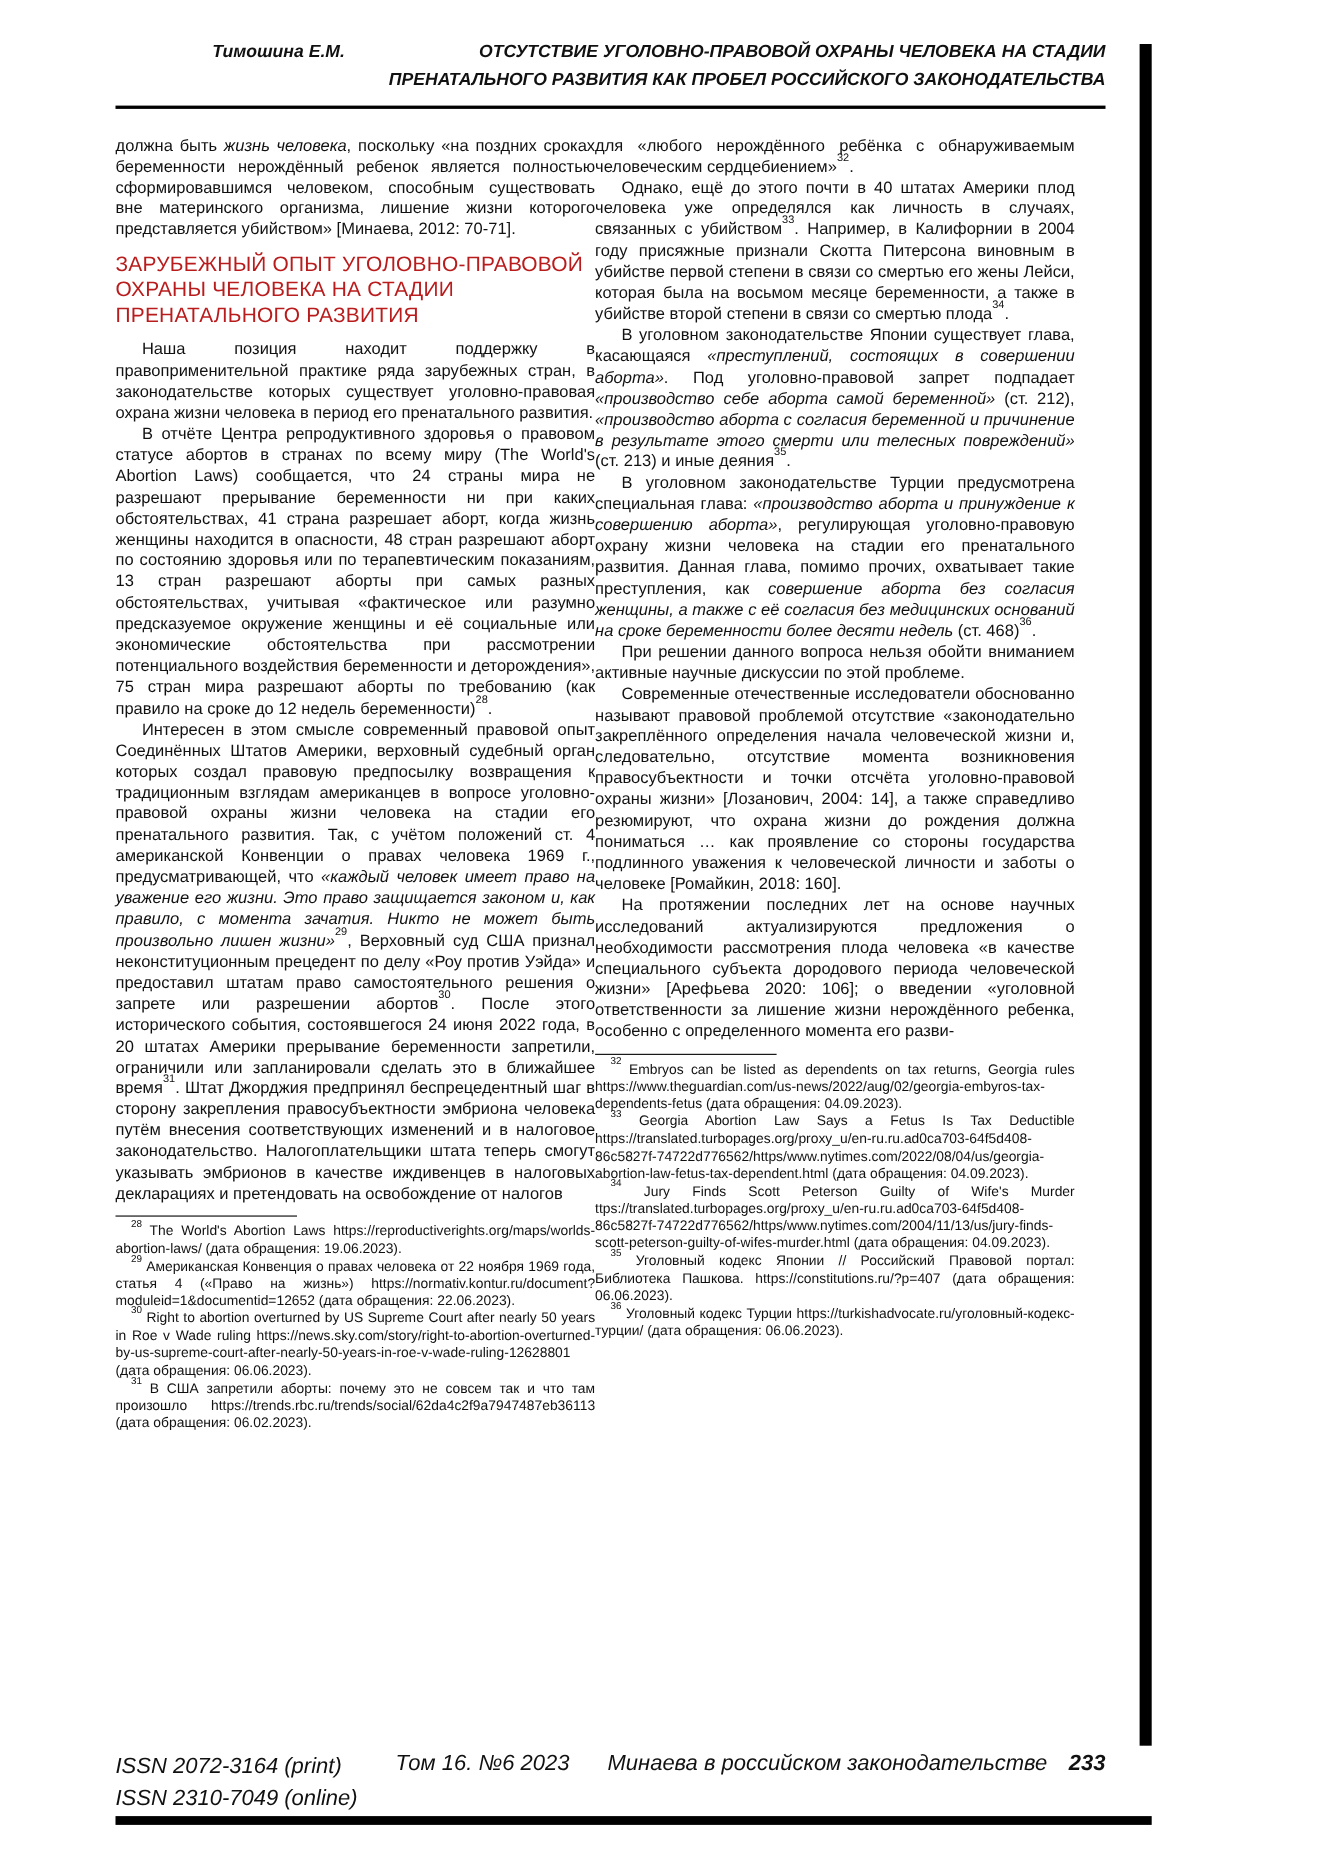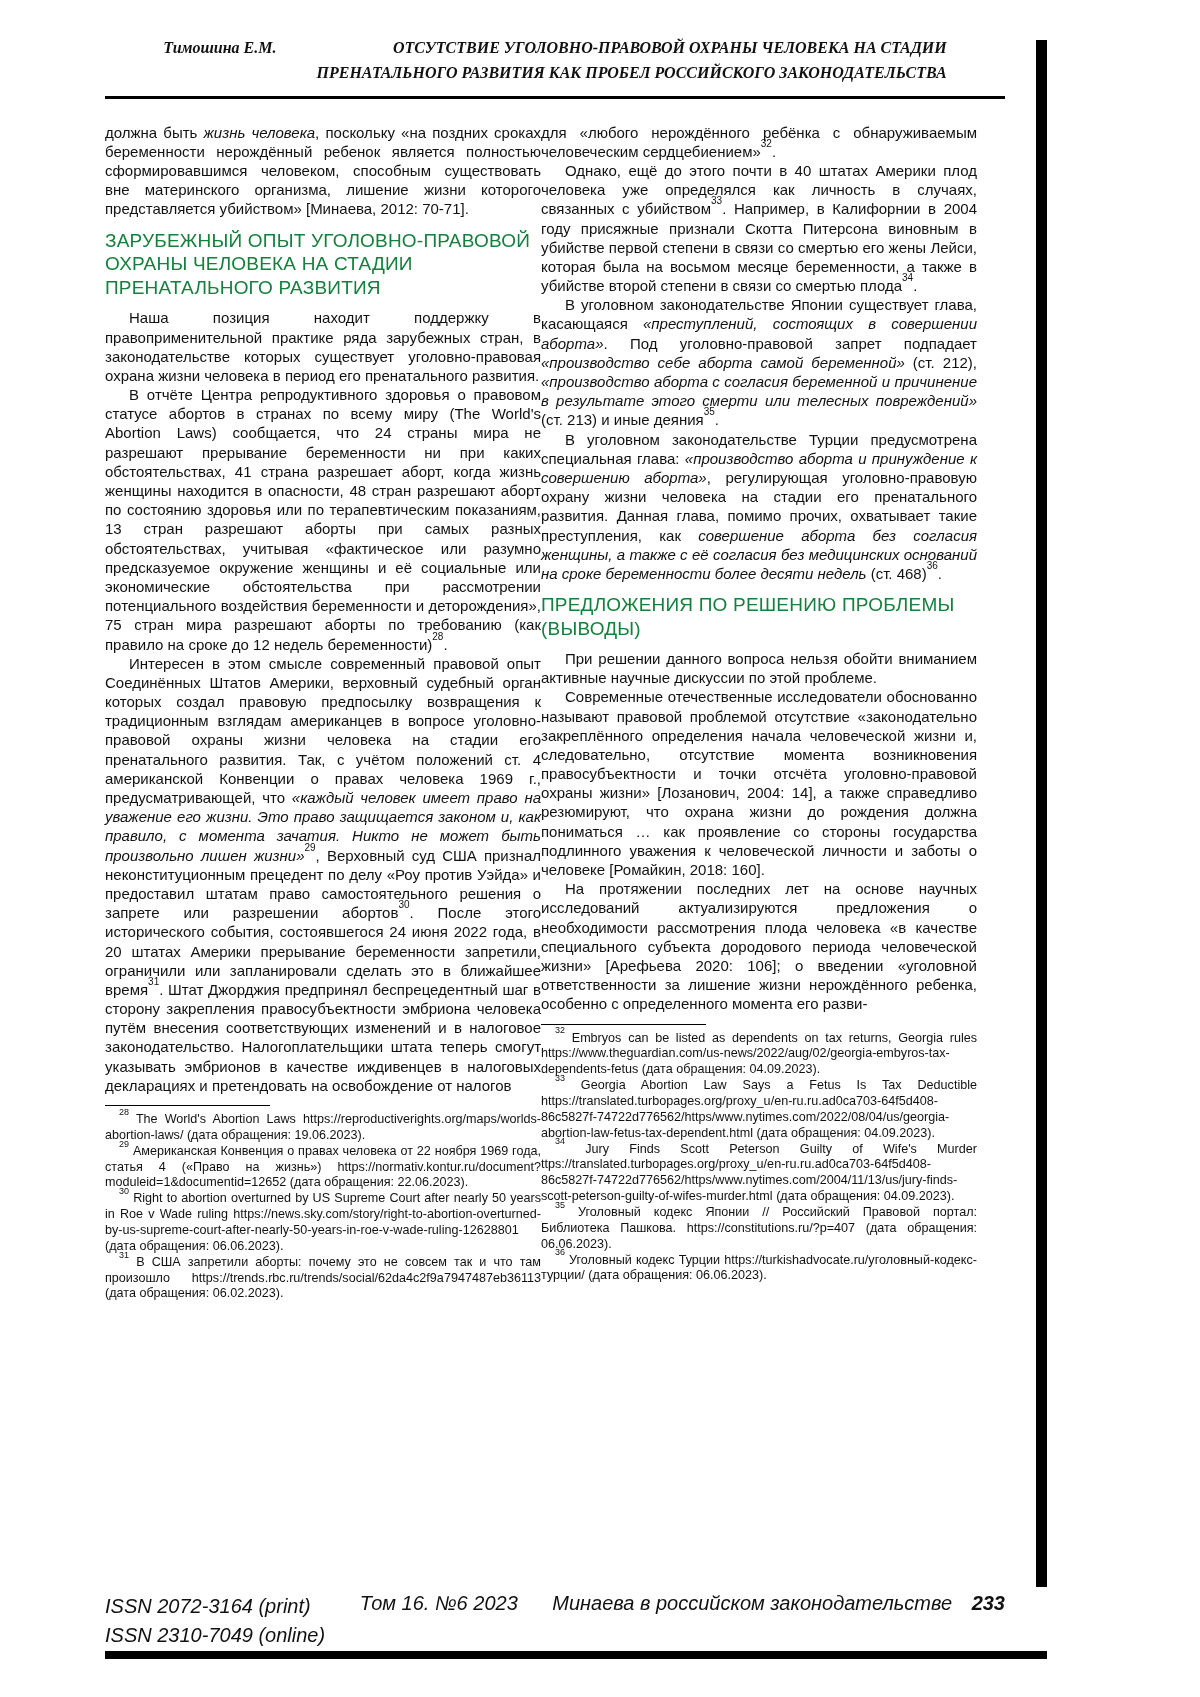--- a/index.html
+++ b/index.html
@@ -1,28 +1,28 @@
 <!DOCTYPE html>
 <html lang="ru"><head>
 <meta charset="utf-8">
 <style>
   html,body{margin:0;padding:0;background:#ffffff;}
   .page{position:relative;width:1200px;height:1697px;background:#fff;overflow:hidden;
         font-family:"Liberation Sans","DejaVu Sans",sans-serif;color:#111;}
   .content{position:absolute;left:105px;top:36px;width:900px;}
-  .page-header{display:flex;justify-content:center;align-items:flex-start;font-family:Liberation Serif, serif;}
+  .page-header{display:flex;justify-content:flex-end;align-items:flex-start;}
   .author{font-style:italic;font-weight:bold;font-size:16px;white-space:nowrap;padding-top:3px;}
   .title{text-align:right;font-weight:bold;font-style:italic;font-size:16px;line-height:1.55;margin-left:40px;}
   .header-rule{height:3px;background:#000;margin-top:10px;}
   .columns{display:flex;margin-top:24px;align-items:flex-start;}
   .col{width:436px;}
   .para{margin:0;text-align:justify;font-size:15px;line-height:1.28;}
   .para.ind{text-indent:24px;}
   .it{font-style:italic;}
-  h2.heading{font-size:19px;line-height:1.26;font-weight:400;margin:10px 0 8px;color:#15803d;
+  h2.heading{font-size:19px;line-height:1.26;font-weight:400;margin:10px 0 8px;color:#b91c1c;
              font-family:"Liberation Sans","DejaVu Sans",sans-serif;letter-spacing:.2px;}
   sup.sp{font-size:10px;position:relative;top:-4px;line-height:0;}
   .fn-sep{width:165px;border-top:1.4px solid #000;margin:10px 0 6px;}
   .fn{margin:0;text-align:justify;font-size:12.6px;line-height:1.26;text-indent:14px;}
   .fn sup{font-size:9px;position:relative;top:-3px;line-height:0;}
   .footer{position:absolute;left:105px;width:900px;top:1592px;display:flex;justify-content:space-between;
           align-items:flex-start;font-style:italic;font-size:20px;color:#111;}
   .footer-left div{line-height:29px;}
   .footer-center{line-height:22px;}
   .footer-right{line-height:22px;text-align:right;}
@@ -63,21 +63,20 @@
             <p class="fn"><sup>30</sup><span> Right to abortion overturned by US Supreme Court after nearly 50 years in Roe v Wade ruling https://news.sky.com/story/right-to-abortion-overturned-by-us-supreme-court-after-nearly-50-years-in-roe-v-wade-ruling-12628801 (дата обращения: 06.06.2023).</span></p>
             <p class="fn"><sup>31</sup><span> В США запретили аборты: почему это не совсем так и что там произошло https://trends.rbc.ru/trends/social/62da4c2f9a7947487eb36113 (дата обращения: 06.02.2023).</span></p>
           </div>
       </div>
       <div class="col">
         <div class="col-main">
             <p class="para"><span>для «любого нерождённого ребёнка с обнаруживаемым человеческим сердцебиением»</span><sup class="sp">32</sup><span>.</span></p>
             <p class="para ind"><span>Однако, ещё до этого почти в 40 штатах Америки плод человека уже определялся как личность в случаях, связанных с убийством</span><sup class="sp">33</sup><span>. Например, в Калифорнии в 2004 году присяжные признали Скотта Питерсона виновным в убийстве первой степени в связи со смертью его жены Лейси, которая была на восьмом месяце беременности, а также в убийстве второй степени в связи со смертью плода</span><sup class="sp">34</sup><span>.</span></p>
             <p class="para ind"><span>В уголовном законодательстве Японии существует глава, касающаяся </span><span class="it">«преступлений, состоящих в совершении аборта»</span><span>. Под уголовно-правовой запрет подпадает </span><span class="it">«производство себе аборта самой беременной»</span><span> (ст. 212), </span><span class="it">«производство аборта с согласия беременной и причинение в результате этого смерти или телесных повреждений»</span><span> (ст. 213) и иные деяния</span><sup class="sp">35</sup><span>.</span></p>
             <p class="para ind"><span>В уголовном законодательстве Турции предусмотрена специальная глава: </span><span class="it">«производство аборта и принуждение к совершению аборта»</span><span>, регулирующая уголовно-правовую охрану жизни человека на стадии его пренатального развития. Данная глава, помимо прочих, охватывает такие преступления, как </span><span class="it">совершение аборта без согласия женщины, а также с её согласия без медицинских оснований на сроке беременности более десяти недель</span><span> (ст. 468)</span><sup class="sp">36</sup><span>.</span></p>
-            <h2 class="heading">ПРЕДЛОЖЕНИЯ ПО РЕШЕНИЮ ПРОБЛЕМЫ (ВЫВОДЫ)</h2>
             <p class="para ind"><span>При решении данного вопроса нельзя обойти вниманием активные научные дискуссии по этой проблеме.</span></p>
             <p class="para ind"><span>Современные отечественные исследователи обоснованно называют правовой проблемой отсутствие «законодательно закреплённого определения начала человеческой жизни и, следовательно, отсутствие момента возникновения правосубъектности и точки отсчёта уголовно-правовой охраны жизни» [Лозанович, 2004: 14], а также справедливо резюмируют, что охрана жизни до рождения должна пониматься … как проявление со стороны государства подлинного уважения к человеческой личности и заботы о человеке [Ромайкин, 2018: 160].</span></p>
             <p class="para ind"><span>На протяжении последних лет на основе научных исследований актуализируются предложения о необходимости рассмотрения плода человека «в качестве специального субъекта дородового периода человеческой жизни» [Арефьева 2020: 106]; о введении «уголовной ответственности за лишение жизни нерождённого ребенка, особенно с определенного момента его разви-</span></p>
           </div>
         <div class="fn-sep"></div>
         <div class="col-fns">
             <p class="fn"><sup>32</sup><span> Embryos can be listed as dependents on tax returns, Georgia rules https://www.theguardian.com/us-news/2022/aug/02/georgia-embyros-tax-dependents-fetus (дата обращения: 04.09.2023).</span></p>
             <p class="fn"><sup>33</sup><span> Georgia Abortion Law Says a Fetus Is Tax Deductible https://translated.turbopages.org/proxy_u/en-ru.ru.ad0ca703-64f5d408-86c5827f-74722d776562/https/www.nytimes.com/2022/08/04/us/georgia-abortion-law-fetus-tax-dependent.html (дата обращения: 04.09.2023).</span></p>
             <p class="fn"><sup>34</sup><span> Jury Finds Scott Peterson Guilty of Wife's Murder ttps://translated.turbopages.org/proxy_u/en-ru.ru.ad0ca703-64f5d408-86c5827f-74722d776562/https/www.nytimes.com/2004/11/13/us/jury-finds-scott-peterson-guilty-of-wifes-murder.html (дата обращения: 04.09.2023).</span></p>
             <p class="fn"><sup>35</sup><span> Уголовный кодекс Японии // Российский Правовой портал: Библиотека Пашкова. https://constitutions.ru/?p=407 (дата обращения: 06.06.2023).</span></p>

